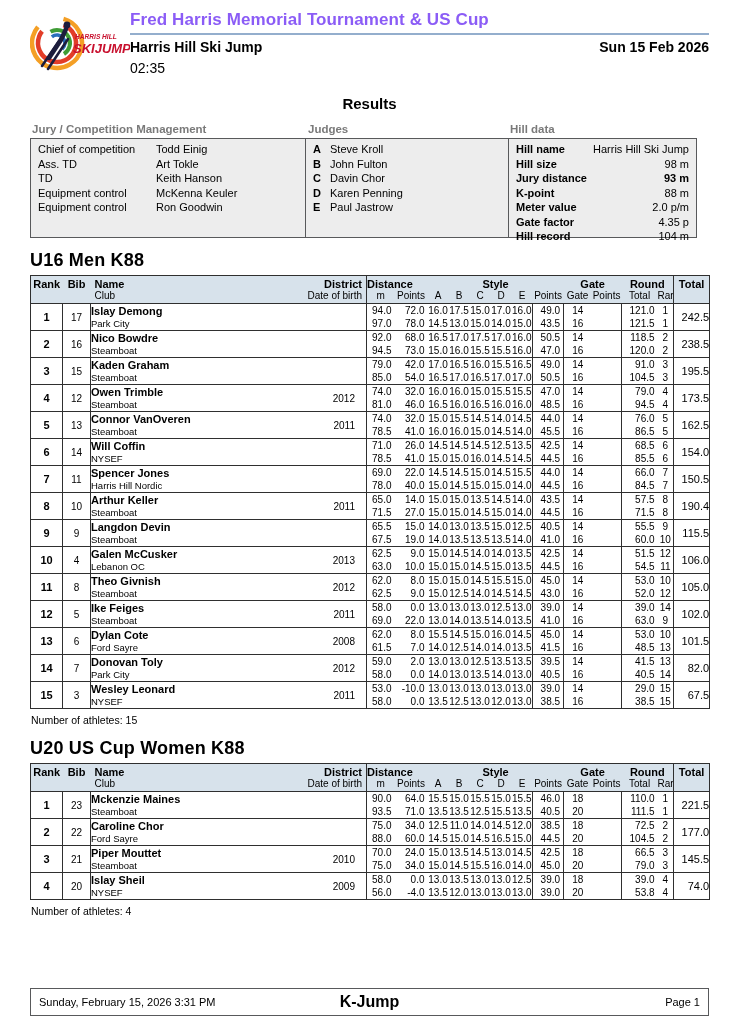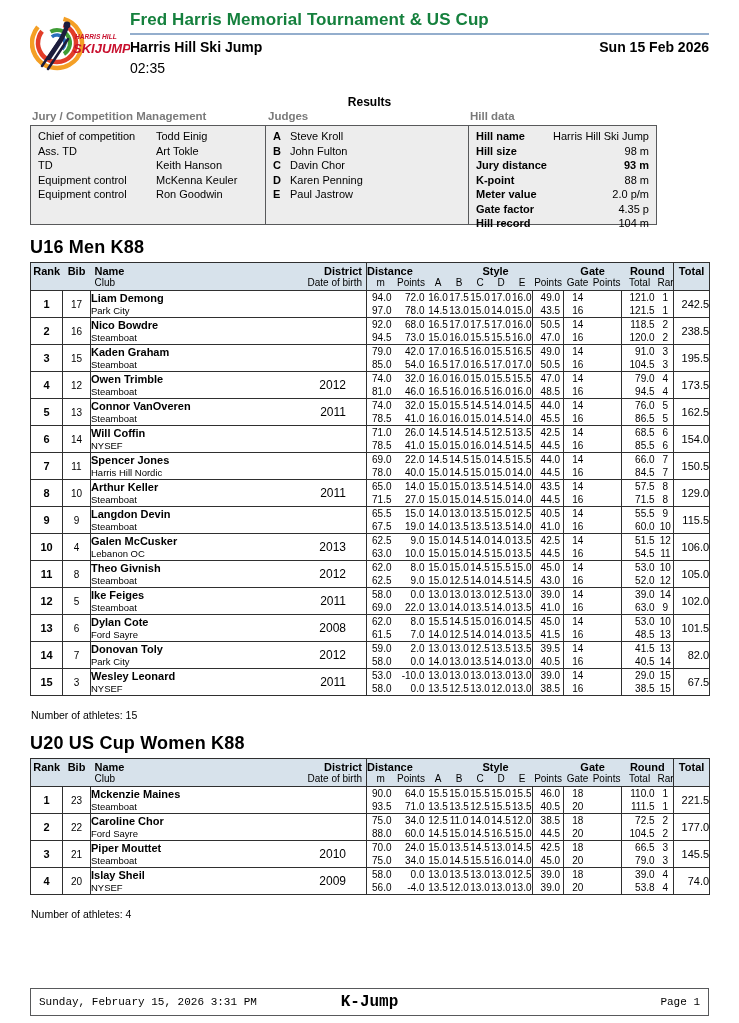--- a/index.html
+++ b/index.html
@@ -4,30 +4,30 @@
 <style>
   * { box-sizing: border-box; }
   body { margin:0; background:#fff; color:#000;
          font-family:"Liberation Sans","DejaVu Sans",sans-serif; }
   .page { width:739px; height:1023px; padding:10px 30px 0; position:relative; overflow:hidden; margin:0 auto; background:#fff; }
 
   
   .hdr { display:flex; align-items:flex-start; }
   .logo-wrap { flex:0 0 92px; }
   .hdr-right { flex:1; min-width:0; }
-  .event-title { margin:0; font-size:17px; font-weight:bold; color:#15803d; padding-bottom:3px; border-bottom:2px solid #94aecd; letter-spacing:.1px; }
+  .event-title { margin:0; font-size:17px; font-weight:bold; color:#8b5cf6; padding-bottom:3px; border-bottom:2px solid #94aecd; letter-spacing:.1px; }
   .hrow { display:flex; justify-content:space-between; margin-top:4px; font-size:14px; font-weight:bold; line-height:17px; }
   .hrow .normal { font-weight:normal; }
 
-  .results-title { text-align:center; font-size:12px; font-weight:bold; margin:17px 0 1px; }
+  .results-title { text-align:center; font-size:15px; font-weight:bold; margin:17px 0 11px; }
 
   
   .info-area { display:flex; }
   .info-col { display:flex; flex-direction:column; }
-  .info-col.jury   { width:236px; }
+  .info-col.jury   { width:276px; }
   .info-col.judges { width:202px; }
   .info-col.hill   { width:189px; }
   .info-title { color:#7a7a7a; font-weight:bold; font-size:11.5px; padding:0 0 3px 2px; }
   .info-box { height:100px; background:#ededed; border:1px solid #58595b; padding:3px 7px; font-size:11px; }
   .info-col.judges .info-box { border-left:none; border-right:none; }
   .info-row { display:flex; line-height:14.5px; }
   .jury .info-label { flex:0 0 118px; font-weight:normal; }
   .judges .judge-letter { flex:0 0 17px; font-weight:bold; }
   .hill .info-label { flex:1; font-weight:bold; }
   .hill .info-value { text-align:right; white-space:nowrap; }
@@ -45,29 +45,29 @@
   .h-flex { display:flex; justify-content:space-between; padding:0 4px; }
   .sub { text-align:center; font-weight:normal; }
   .vl { border-left:1px solid #2f2f2f; }
   tbody tr { border-top:1px solid #2f2f2f; }
   tbody td { vertical-align:middle; font-size:10px; }
   td.rank { text-align:center; font-weight:bold; font-size:11px; }
   td.bib  { text-align:center;margin-top:32px; }
   td.namecell { position:relative; padding:1px 4px; }
   .ath-name { font-size:11px; font-weight:bold; line-height:13px; white-space:nowrap; }
   .ath-club { font-size:9.5px; line-height:12px; white-space:nowrap; }
-  .year { position:absolute; right:20px; top:50%; transform:translateY(-50%); font-size:12px; }
+  .year { position:absolute; right:11px; top:50%; transform:translateY(-50%); font-size:10px; }
   td .ln { line-height:13px; height:13px; }
   td.r .ln { text-align:right; padding-right:3px; }
   td.c .ln { text-align:center; }
   td.total { text-align:right; font-weight:normal; font-size:11px; }
-  .count-label { font-size:10.5px; margin:13px 0 10px 1px; }
+  .count-label { font-size:10.5px; margin:5px 0 10px 1px; }
 
   
-  .page-footer { position:absolute; left:30px; right:30px; bottom:7px; border:1px solid #58595b; display:flex; align-items:center; padding:4px 8px; font-size:11px;font-family:Liberation Mono, monospace; }
+  .page-footer { position:absolute; left:30px; right:30px; bottom:7px; border:1px solid #58595b; display:flex; align-items:center; padding:4px 8px; font-size:11px; }
   .page-footer .f-side { flex:1; }
   .page-footer .f-right { text-align:right; }
   .page-footer .f-center { flex:0 0 auto; font-weight:bold; font-size:16px; }
 </style>
 </head>
 <body>
 
 <div class="page">
 
   <div class="hdr">
@@ -245,21 +245,21 @@
             <th class="sub">Points</th>
             <th class="sub">Total</th>
             <th class="sub">Rank</th>
           </tr>
         </thead>
         <tbody>
           <tr>
             <td class="rank">1</td>
             <td class="bib vl">17</td>
             <td class="namecell vl">
-              <div class="ath-name">Liam Demong</div>
+              <div class="ath-name">Islay Demong</div>
               <div class="ath-club">Park City</div>
             </td>
             <td class="r vl">
               <div class="ln">94.0</div>
               <div class="ln">97.0</div>
             </td>
             <td class="r">
               <div class="ln">72.0</div>
               <div class="ln">78.0</div>
             </td>
@@ -698,21 +698,21 @@
               <div class="ln">&nbsp;</div>
             </td>
             <td class="r vl">
               <div class="ln">57.5</div>
               <div class="ln">71.5</div>
             </td>
             <td class="c">
               <div class="ln">8</div>
               <div class="ln">8</div>
             </td>
-            <td class="total vl">129.0</td>
+            <td class="total vl">190.4</td>
           </tr>
           <tr>
             <td class="rank">9</td>
             <td class="bib vl">9</td>
             <td class="namecell vl">
               <div class="ath-name">Langdon Devin</div>
               <div class="ath-club">Steamboat</div>
             </td>
             <td class="r vl">
               <div class="ln">65.5</div>

